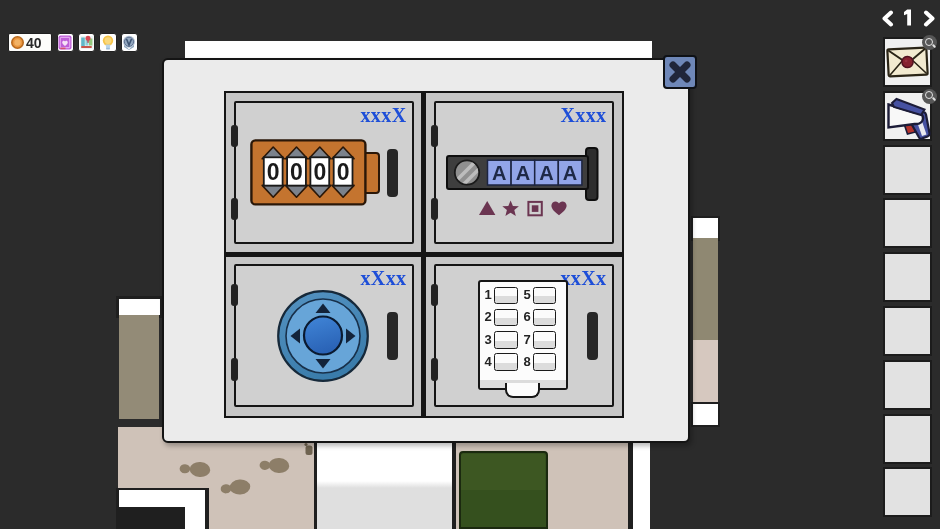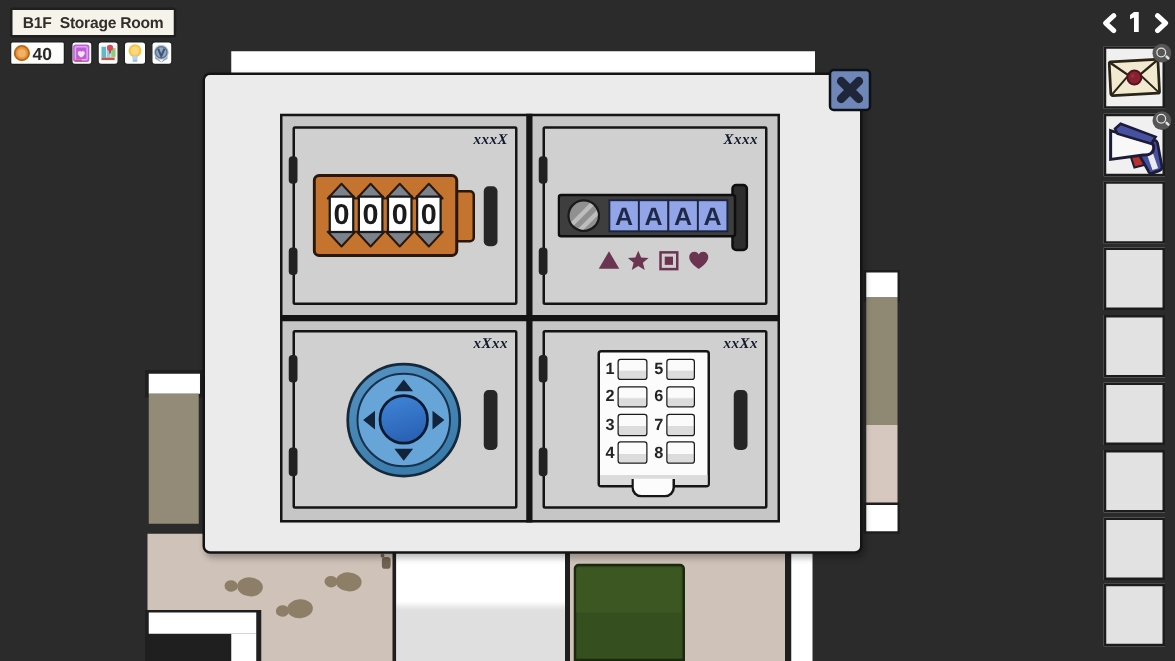--- a/index.html
+++ b/index.html
@@ -200,23 +200,20 @@
 
 <div class="abs" style="left:662.5px;top:54.5px;width:34.5px;height:34.5px;background:#6e87b8;border:2.5px solid #0e1116;border-radius:4px;box-sizing:border-box;z-index:20;">
   <svg width="30" height="30" viewBox="0 0 30 30" style="display:block;margin:0 auto;">
     <g stroke="#20263a" stroke-width="7" stroke-linecap="round">
       <line x1="8" y1="8" x2="22" y2="22"></line>
       <line x1="22" y1="8" x2="8" y2="22"></line>
     </g>
   </svg>
 </div>
 
-<div class="abs" style="left:8px;top:6px;width:133px;height:23.5px;background:#f6f3eb;border:2px solid #1f1f1f;border-radius:2px;box-sizing:border-box;z-index:30;display:flex;align-items:center;justify-content:center;">
-  <span style="font-size:12.5px;font-weight:bold;color:#322e29;letter-spacing:-0.2px;white-space:nowrap;">B1F&nbsp; Storage Room</span>
-</div>
 
 <div class="abs" style="left:8px;top:33.4px;width:43.5px;height:18.5px;background:#fdfdfb;border:1.8px solid #1f1f1f;border-radius:2px;box-sizing:border-box;z-index:30;">
   <svg class="abs" style="left:1.5px;top:2px;" width="13" height="13" viewBox="0 0 13 13">
     <circle cx="6.5" cy="6.5" r="5.7" fill="#e9953e" stroke="#b96a1e" stroke-width="1.6"></circle>
     <circle cx="6.5" cy="6.5" r="3.2" fill="#f2b265"></circle>
   </svg>
   <span class="abs" style="left:17px;top:0.5px;font-size:14px;font-weight:bold;color:#2a2a2a;">40</span>
 </div>
 
 <div class="ibox" style="left:56.6px;">
@@ -294,21 +291,21 @@
 <div class="slot" style="top:467.4px;"></div>
 
 <div class="mag" style="top:35px;"></div>
 <div class="mag" style="top:88.7px;"></div>
 
 </div>
 <style>
   .door{width:180px;height:143.5px;background:#d0d0d0;border:2px solid #141414;border-radius:2px;box-sizing:border-box;}
   .hinge{position:absolute;left:-4.5px;width:7px;height:22.5px;background:#222222;border-radius:3px;}
   .handle{position:absolute;right:13.5px;top:46px;width:11px;height:48.5px;background:#262626;border-radius:4px;}
-  .doorlabel{position:absolute;right:5px;top:1px;font-family:"Liberation Serif",serif;font-style:italic;font-weight:bold;font-size:12px;color:#0f172a;letter-spacing:0.4px;}
+  .doorlabel{position:absolute;right:5px;top:1px;font-family:"Liberation Serif",serif;font-weight:bold;font-size:20px;color:#1d4ed8;letter-spacing:0.4px;}
   .kpnum{position:absolute;font-size:13px;font-weight:bold;color:#242424;width:10px;text-align:center;}
   .kpbtn{position:absolute;width:23.5px;height:17.5px;border:1.8px solid #1a1a1a;border-radius:2.5px;box-sizing:border-box;background:linear-gradient(#fbfbfb 55%,#dcdcdc 56%);}
   .ibox{position:absolute;top:33.4px;width:17.2px;height:18.3px;background:#ffffff;border:1.6px solid #222222;border-radius:3px;box-sizing:border-box;z-index:30;}
   .slot{position:absolute;left:883px;width:49px;height:50px;background:#e2e2e2;border:2px solid #1c1c1c;box-sizing:border-box;z-index:30;}
   .mag{position:absolute;left:922px;width:15px;height:15px;background:#565656;border-radius:50%;z-index:31;}
   .mag::after{content:"";position:absolute;left:2.8px;top:2.8px;width:6px;height:6px;border:1.7px solid #e2e2e2;border-radius:50%;}
   .mag::before{content:"";position:absolute;left:9.8px;top:9.8px;width:4px;height:2px;background:#e2e2e2;transform:rotate(45deg);border-radius:1px;}
 </style>
 
 </body></html>

